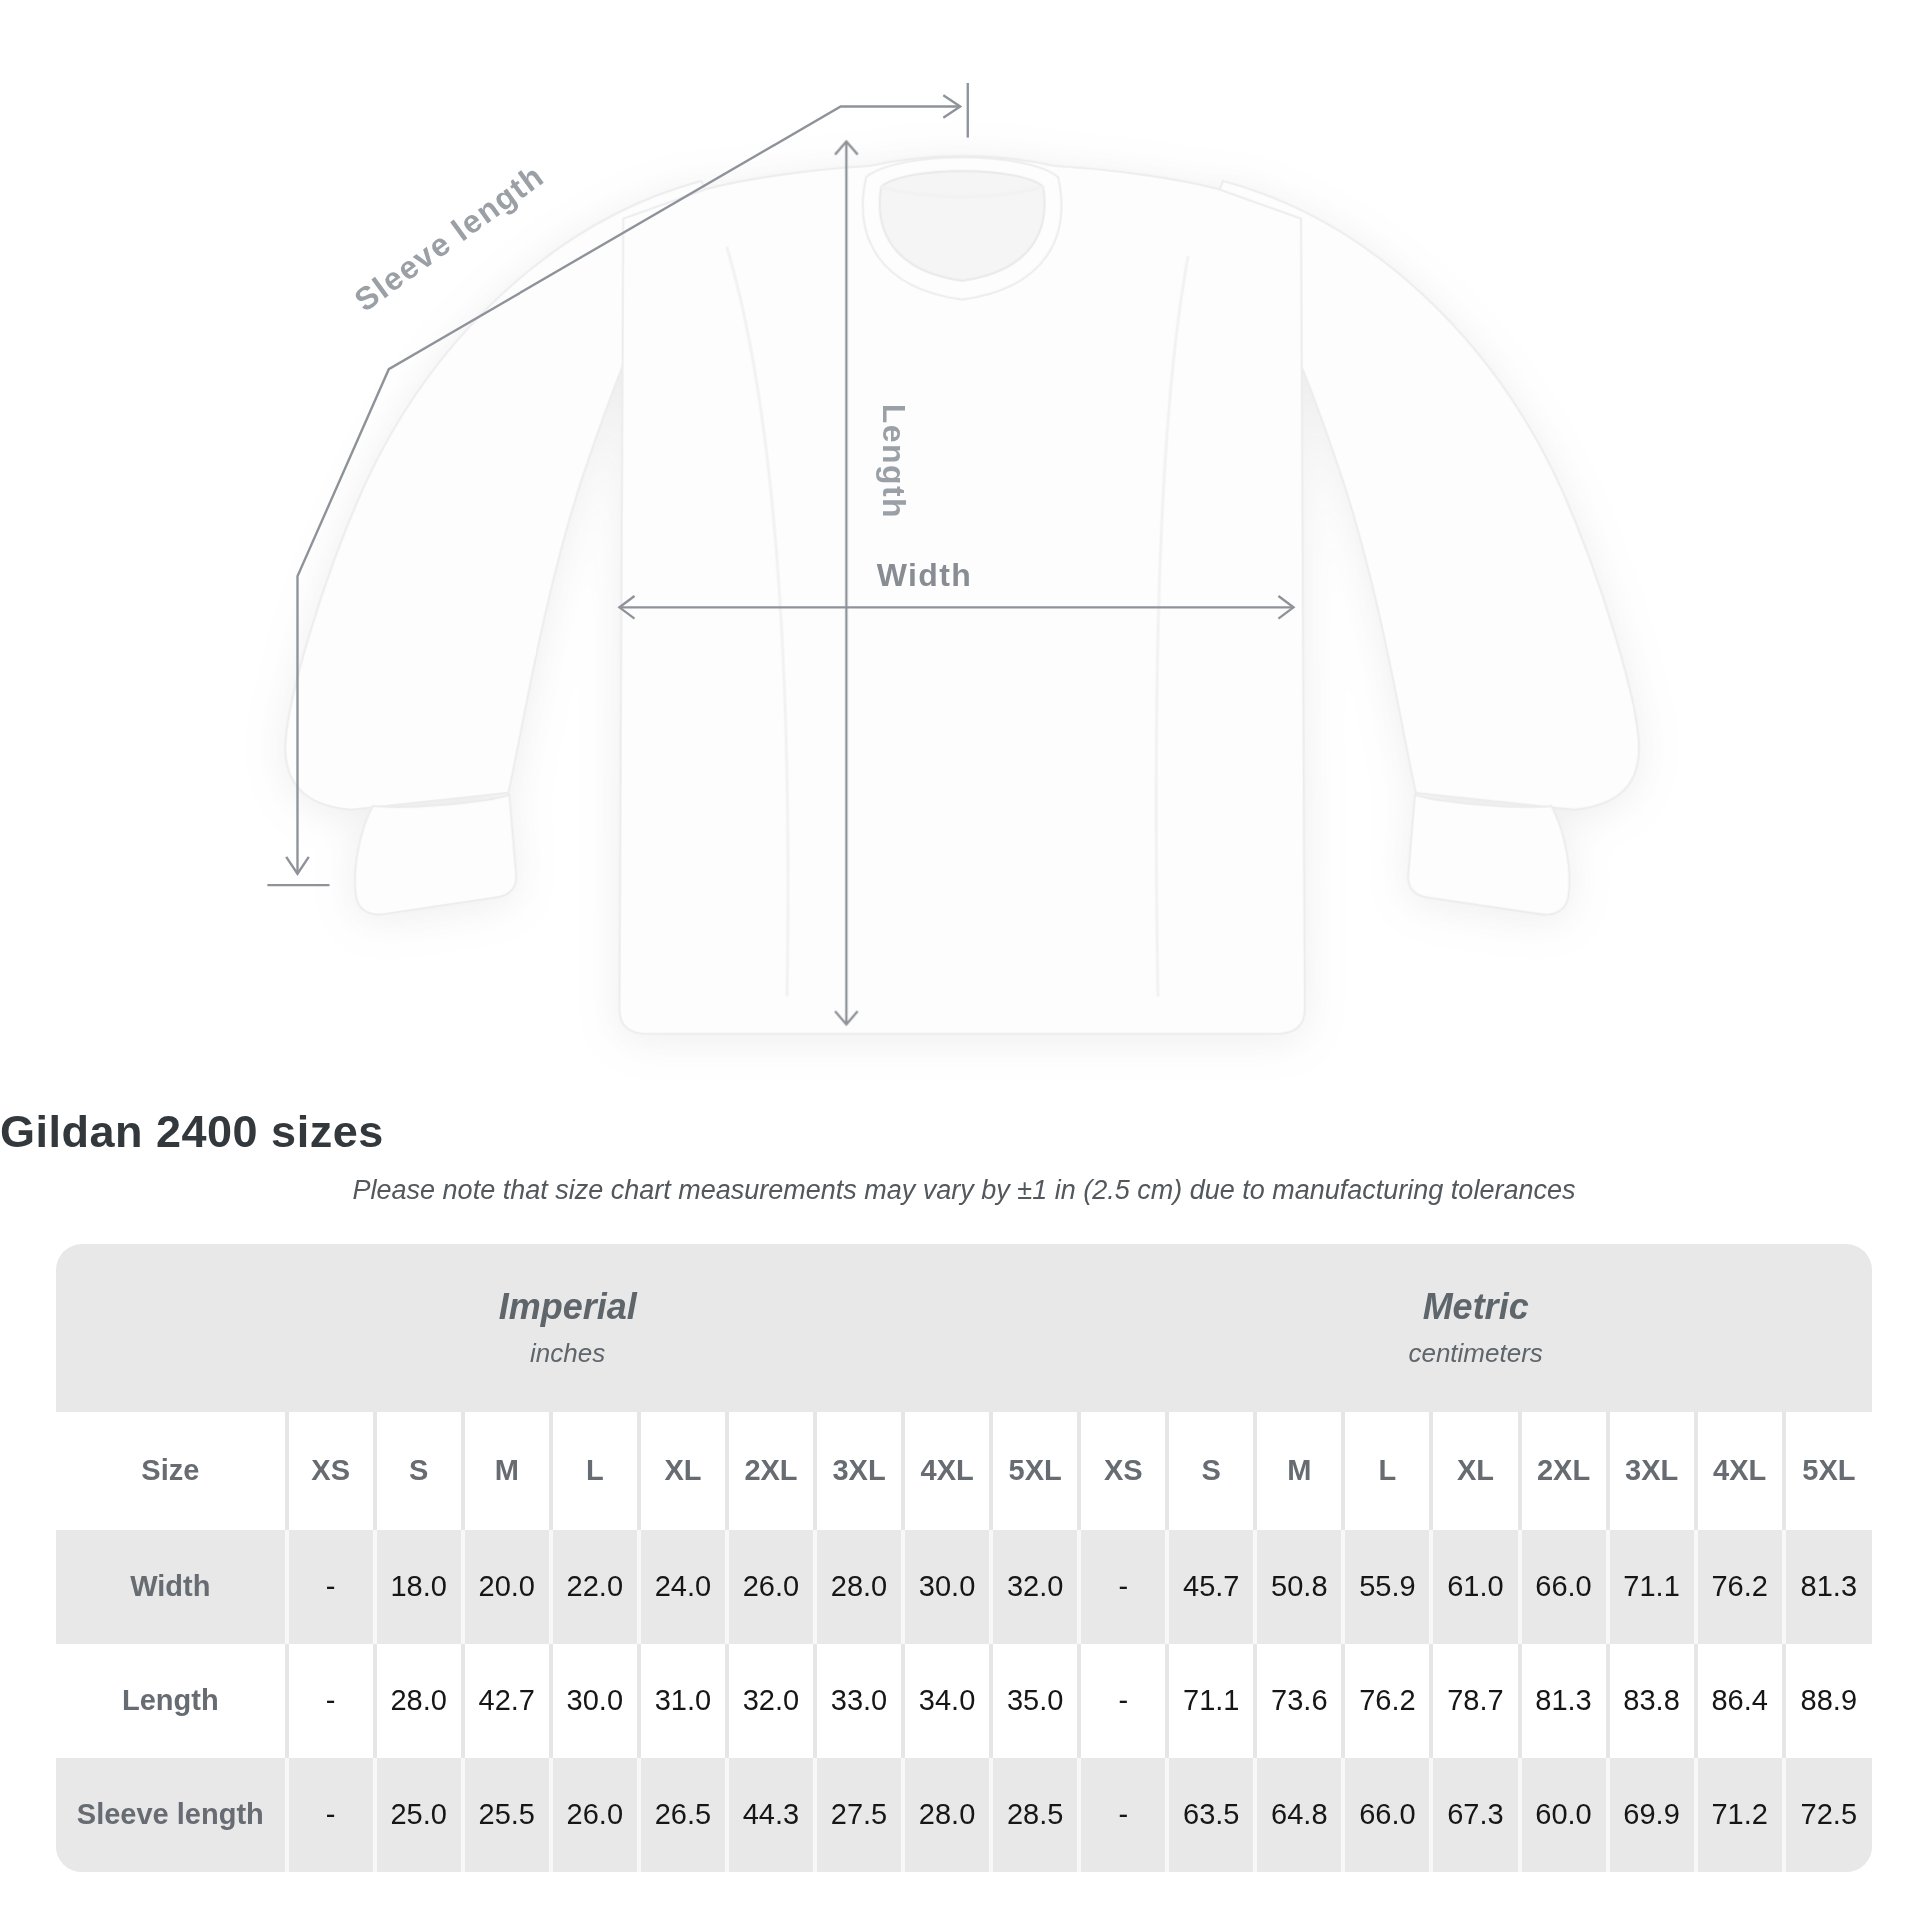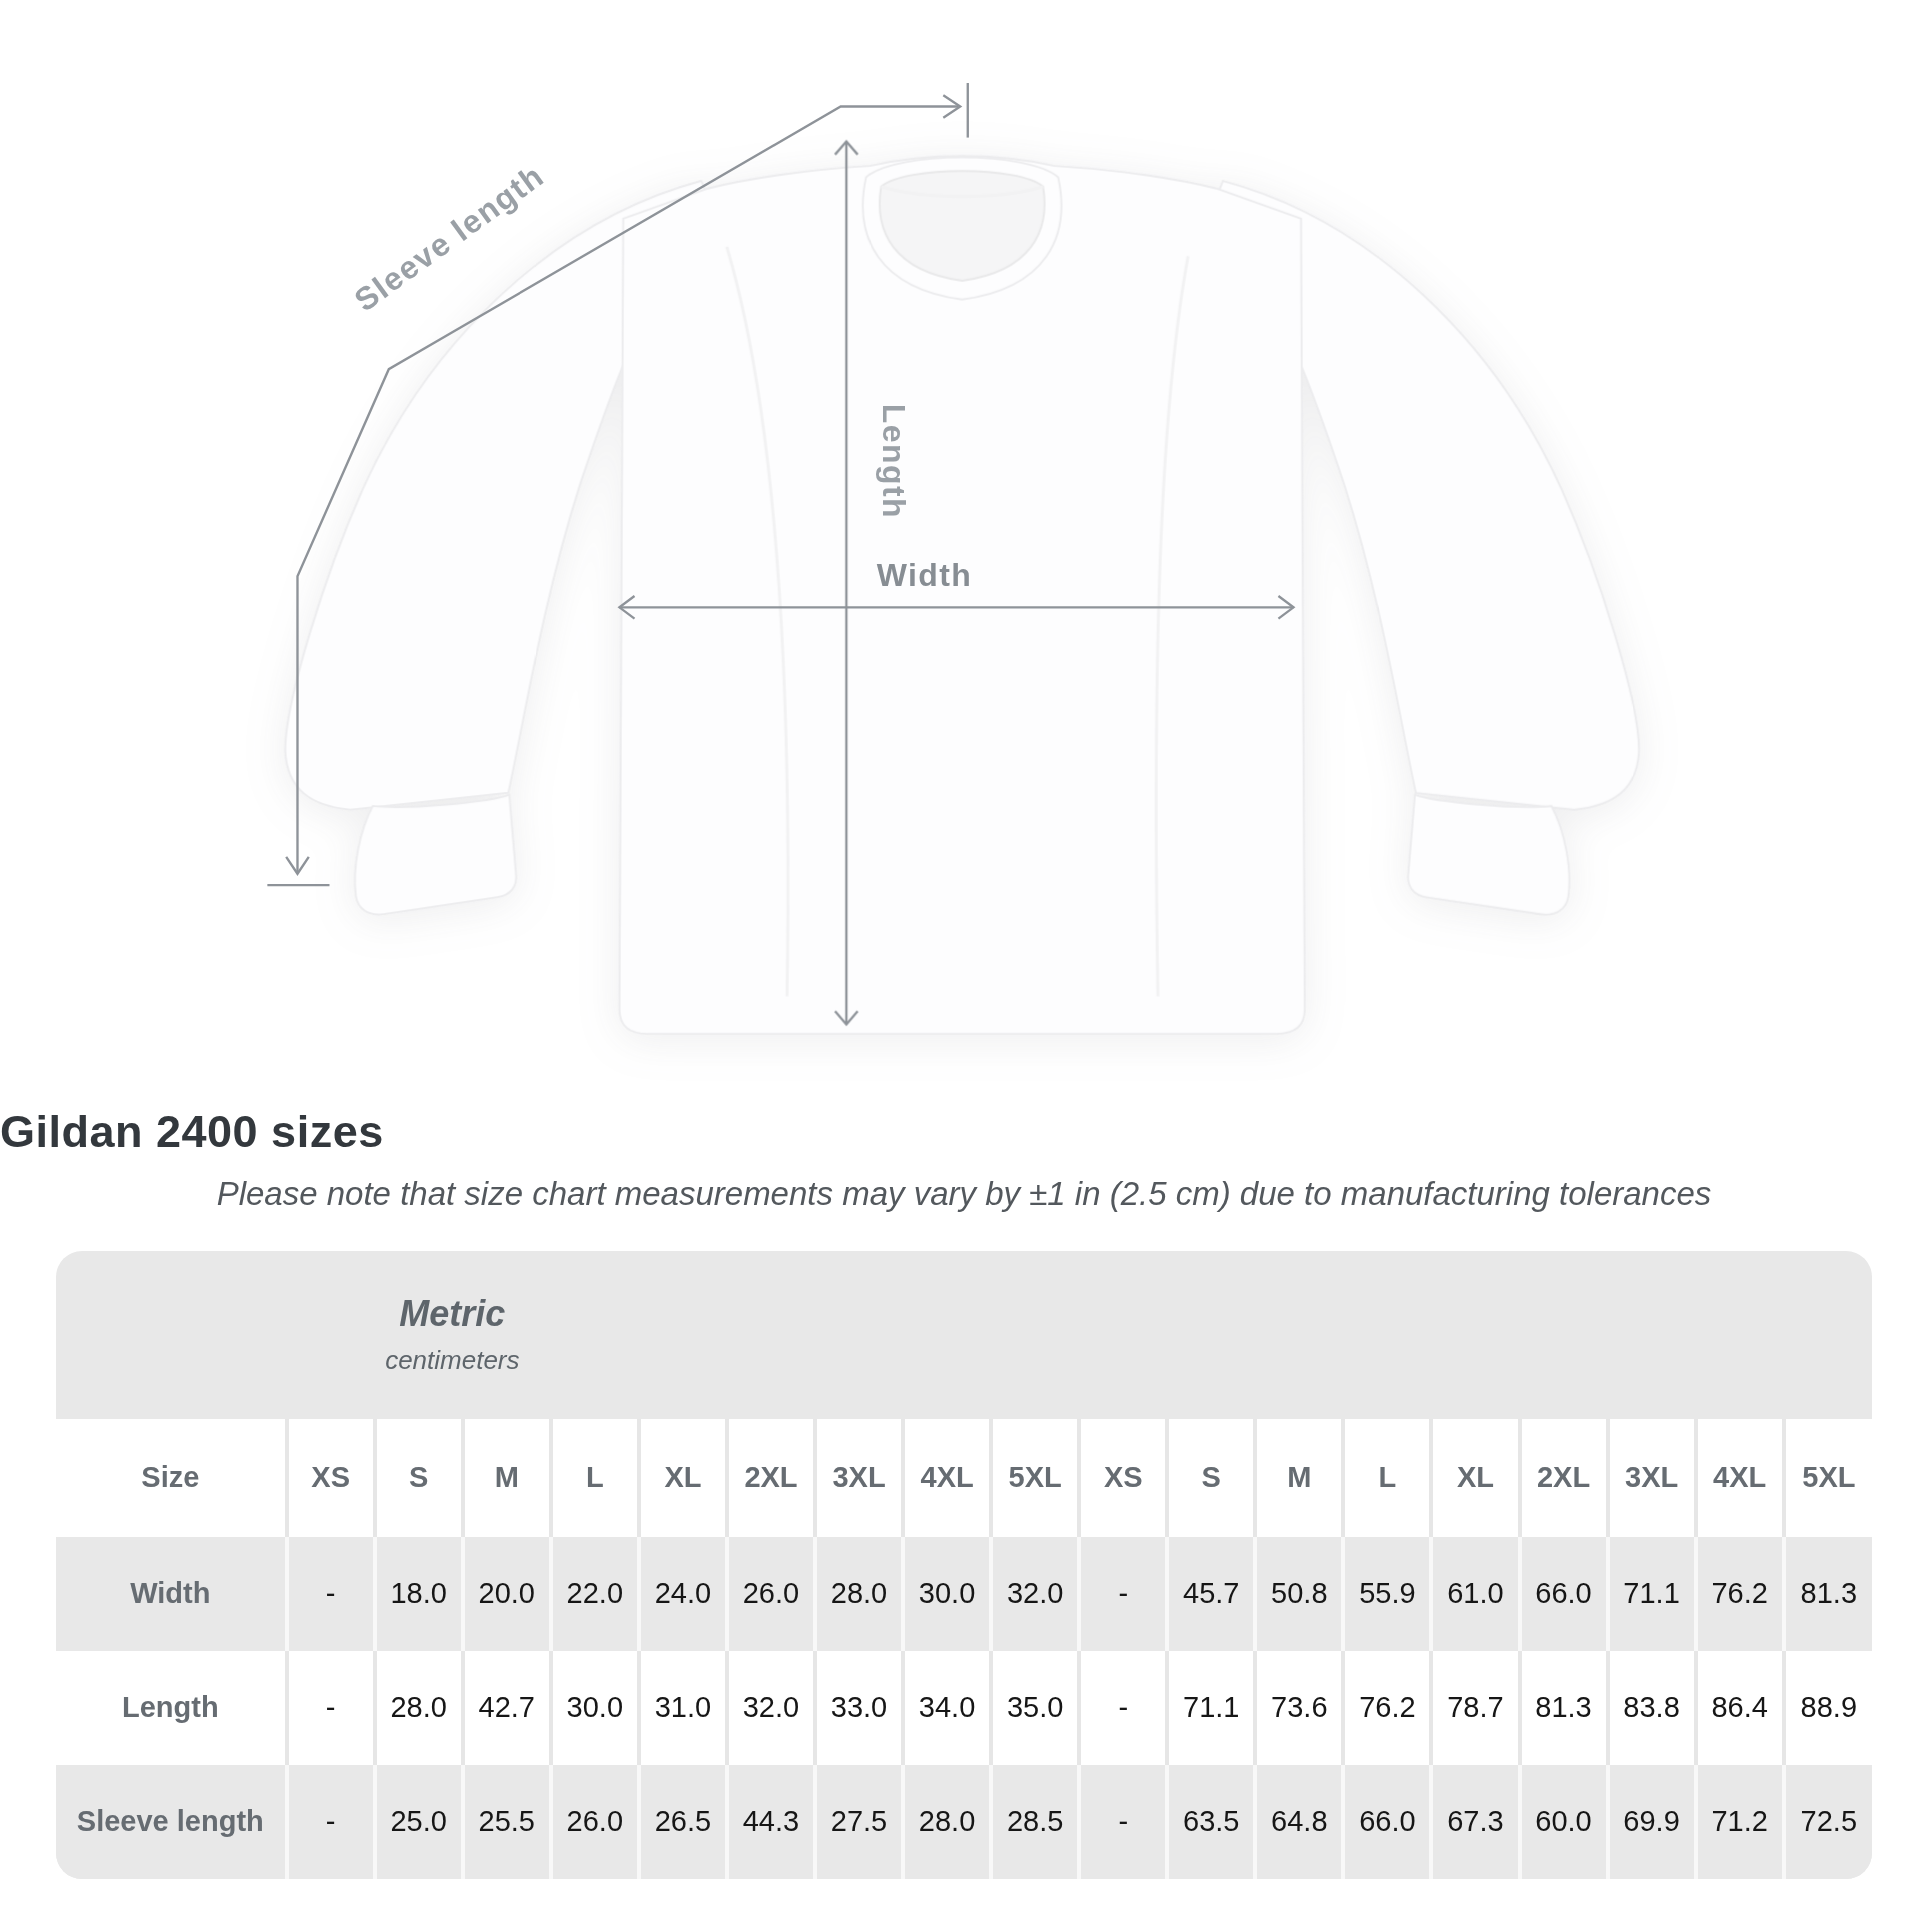--- a/index.html
+++ b/index.html
@@ -11,21 +11,21 @@
   .shirt-part { fill:#fdfdfe; stroke:#ececee; stroke-width:2; }
   .shirt-inner { fill:#f5f5f6; stroke:#e9e9ea; stroke-width:2; }
   .fold { fill:none; stroke:#f2f2f3; stroke-width:3; }
   .meas { fill:none; stroke:#8e9399; stroke-width:2.5; }
   .diag-label { font-weight:bold; font-size:34px; fill:#9aa0a6; letter-spacing:1.5px; }
   .diag-label-dark { fill:#878d93; }
 
   
   .page-title { text-align:left; font-size:45px; font-weight:bold; color:#33383d;
                 margin:24.5px 0 17px 0; letter-spacing:0.5px; }
-  .page-subtitle { text-align:center; font-style:italic; font-size:33px; color:#53585d;
+  .page-subtitle { text-align:center; font-style:italic; font-size:27px; color:#53585d;
                    margin:0 0 38px 0; }
 
   
   .size-table-wrap { margin:0 56px; background:#e8e8e8; border-radius:26px; overflow:hidden; }
   .units-row { display:flex; height:168px; align-items:center; }
   .unit-block { text-align:center; }
   .unit-block.imperial { width:56.35%; }
   .unit-block.metric { width:43.65%; }
   .unit-title { font-size:36px; font-weight:bold; font-style:italic; color:#5e656b; margin-bottom:9.4px; }
   .unit-sub { font-size:26px; font-style:italic; color:#5e656b; }
@@ -115,20 +115,24 @@
     </g>
     <text class="diag-label diag-label-dark" x="982" y="622" text-anchor="middle">Width</text>
   </svg>
 
   <h1 class="page-title">Gildan 2400 sizes</h1>
   <p class="page-subtitle">Please note that size chart measurements may vary by ±1 in (2.5 cm) due to manufacturing tolerances</p>
 
   <div class="size-table-wrap">
 
     <div class="units-row">
+      <div class="unit-block imperial">
+        <div class="unit-title">Imperial</div>
+        <div class="unit-sub">inches</div>
+      </div>
       <div class="unit-block metric">
         <div class="unit-title">Metric</div>
         <div class="unit-sub">centimeters</div>
       </div>
     </div>
 
     <table class="sizes">
       <colgroup>
         <col class="label-col">
         <col>

